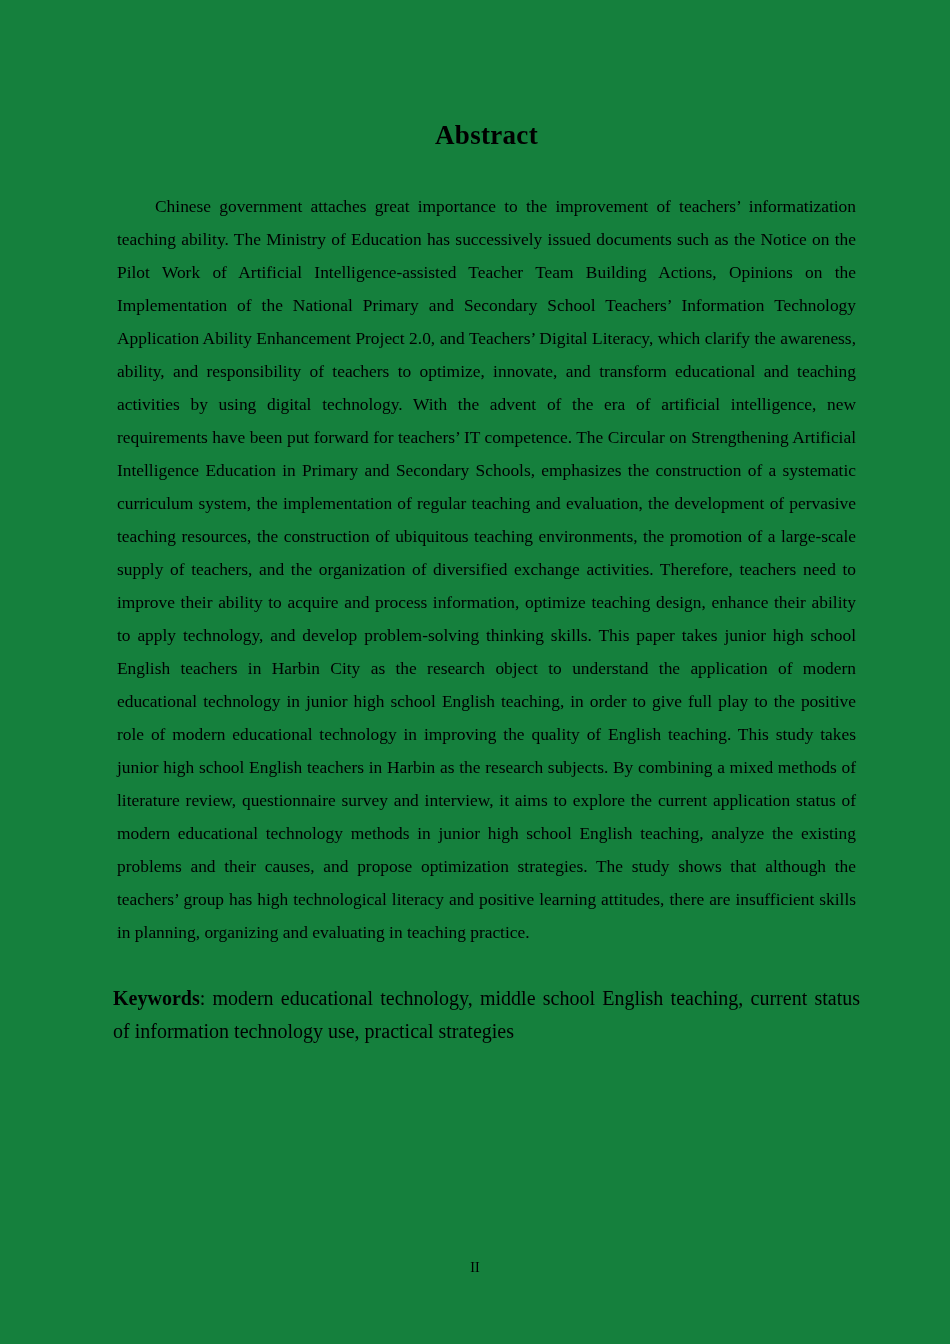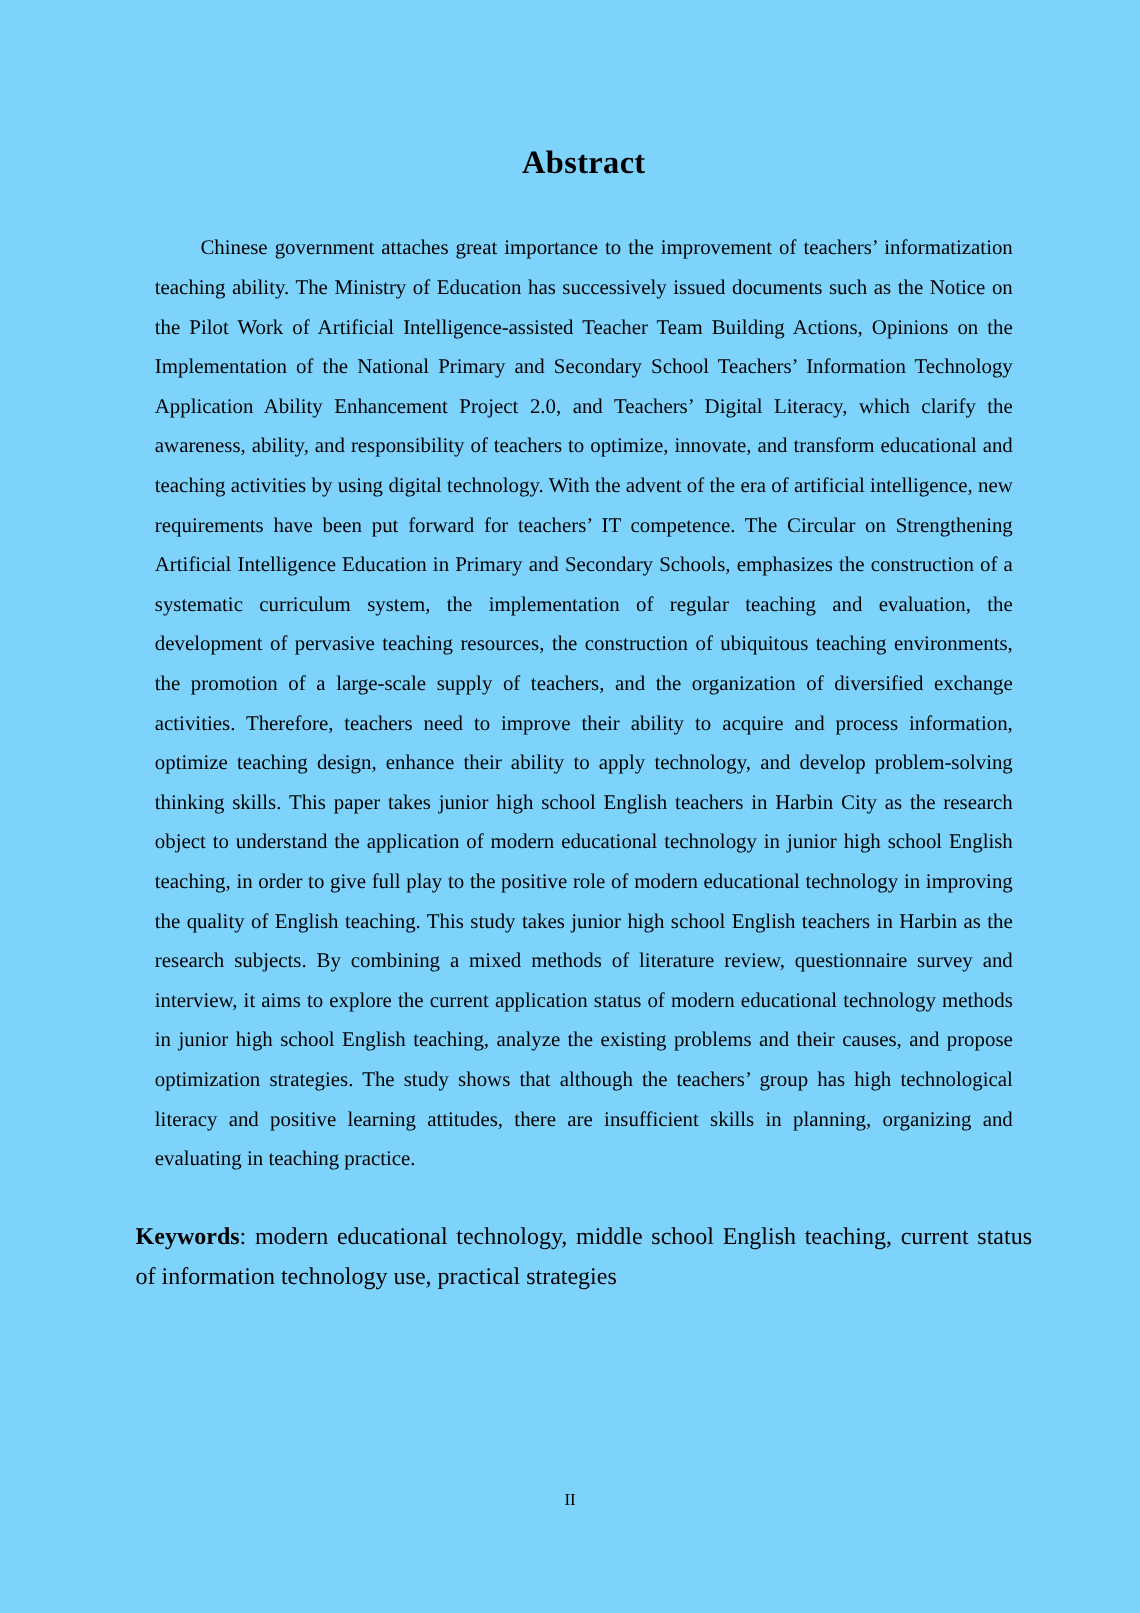--- a/index.html
+++ b/index.html
@@ -5,58 +5,58 @@
   html, body {
     margin: 0;
     padding: 0;
     background: #ffffff;
   }
   .page {
     position: relative;
     width: 950px;
     height: 1344px;
     margin: 0 auto;
-    background: #7dd3fc;
+    background: #15803d;
     color: #000000;
     font-family: "Liberation Serif", "DejaVu Serif", serif;
     box-sizing: border-box;
     padding: 118px 90px 0 113px;
     overflow: hidden;
   }
   .title {
     margin: 0 0 38px 0;
     text-align: center;
     font-size: 27px;
     line-height: 34px;
     font-weight: bold;
     letter-spacing: 0.3px;
   }
   .body-text {
-    margin: 16px;
+    margin: 4px;
     font-size: 17.4px;
     line-height: 33px;
     text-align: justify;
     text-justify: inter-word;
     text-indent: 38px;
   }
   .keywords {
     margin: 33px 0 0 0;
     font-size: 20px;
     line-height: 33px;
     text-align: justify;
     text-justify: inter-word;
   }
   .kw-label {
     font-weight: bold;
   }
   .page-number {
     position: absolute;
     left: 0;
     right: 0;
-    bottom: 85px;
+    bottom: 68px;
     text-align: center;
     font-size: 14px;
     line-height: 16px;
   }
 </style>
 </head>
 <body>
 
 <div class="page">
 

